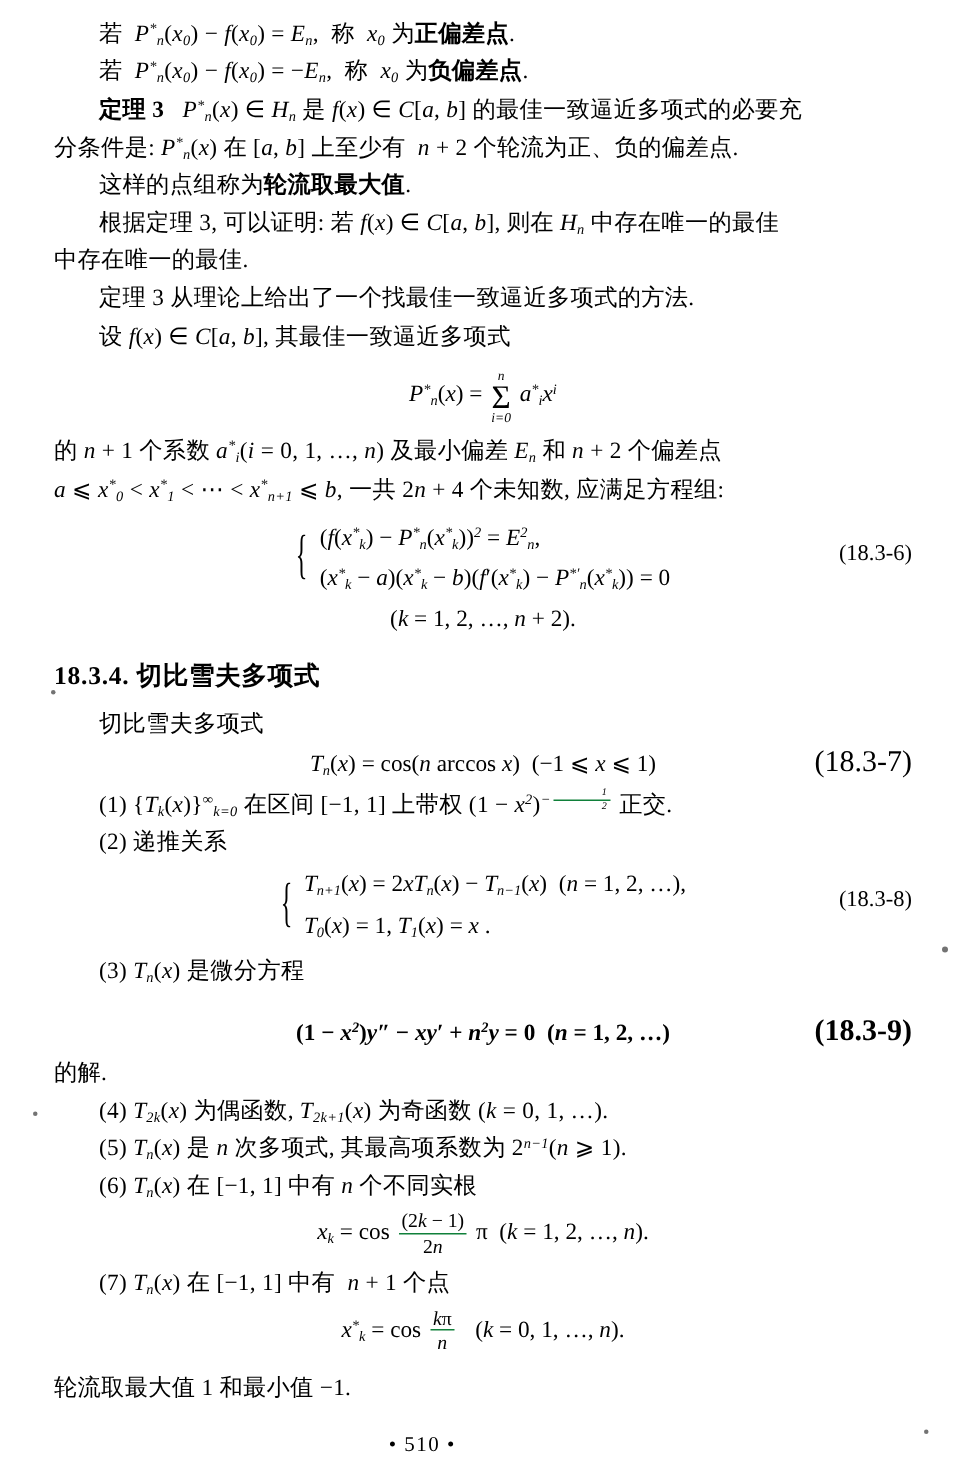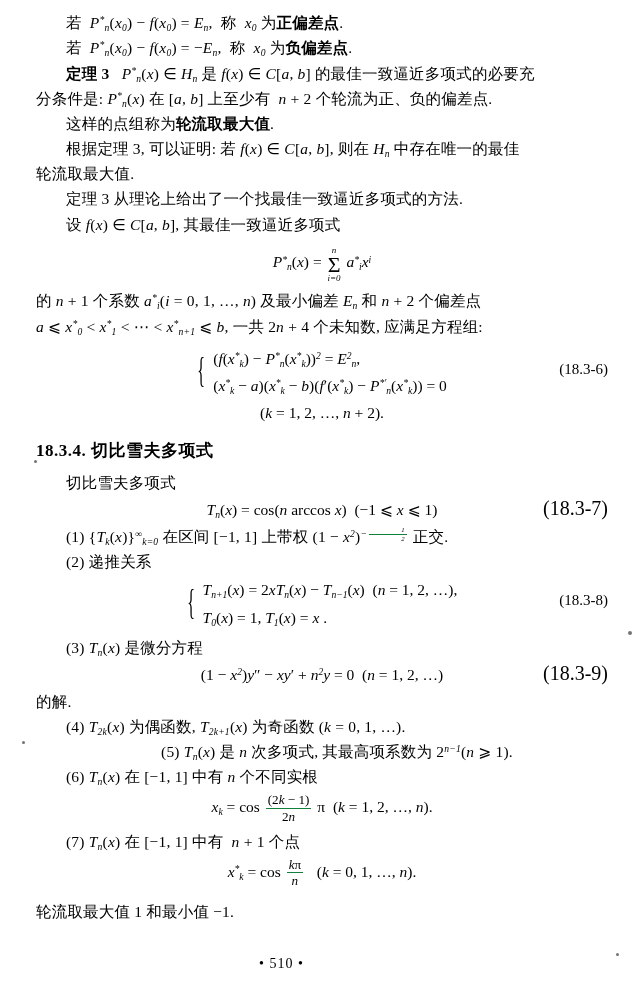--- a/index.html
+++ b/index.html
@@ -181,21 +181,21 @@
 
     <div class="line ind1">
       这样的点组称为<span class="bold">轮流取最大值</span>.
     </div>
 
     <div class="line ind1">
       根据定理 3, 可以证明: 若 <span class="it">f</span>(<span class="it">x</span>) ∈ <span class="it">C</span>[<span class="it">a</span>, <span class="it">b</span>], 则在 <span class="it">H</span><sub>n</sub> 中存在唯一的最佳
     </div>
 
     <div class="line ind0">
-      轮流取最大值.
+      中存在唯一的最佳.
     </div>
 
     <div class="line ind1">
       定理 3 从理论上给出了一个找最佳一致逼近多项式的方法.
     </div>
 
     <div class="line ind1">
       设 <span class="it">f</span>(<span class="it">x</span>) ∈ <span class="it">C</span>[<span class="it">a</span>, <span class="it">b</span>], 其最佳一致逼近多项式
     </div>
 
@@ -256,34 +256,34 @@
           <span class="brow"><span class="it">T</span><sub>0</sub>(<span class="it">x</span>) = 1, <span class="it">T</span><sub>1</sub>(<span class="it">x</span>) = <span class="it">x</span> .</span>
         </span>
       </div>
       <div class="eqnum2">(18.3-8)</div>
     </div>
 
     <div class="line" style="text-indent:30px; margin-top:4px;">
       (3) <span class="it">T</span><sub>n</sub>(<span class="it">x</span>) 是微分方程
     </div>
 
-    <div class="eqrow" style="margin-top:2px;">
+    <div class="eqrow" style="margin-top:16px;font-weight:bold;">
       <div class="eqbody">
         (1 − <span class="it">x</span><sup>2</sup>)<span class="it">y</span>″ − <span class="it">xy</span>′ + <span class="it">n</span><sup>2</sup><span class="it">y</span> = 0&nbsp;&nbsp;(<span class="it">n</span> = 1, 2, …)
       </div>
       <div class="eqnum">(18.3-9)</div>
     </div>
 
     <div class="line ind0">的解.</div>
 
     <div class="line" style="text-indent:30px;">
       (4) <span class="it">T</span><sub>2k</sub>(<span class="it">x</span>) 为偶函数, <span class="it">T</span><sub>2k+1</sub>(<span class="it">x</span>) 为奇函数 (<span class="it">k</span> = 0, 1, …).
     </div>
 
-    <div class="line" style="text-indent:30px;text-align:center;">
+    <div class="line" style="text-indent:30px;">
       (5) <span class="it">T</span><sub>n</sub>(<span class="it">x</span>) 是 <span class="it">n</span> 次多项式, 其最高项系数为 2<sup>n−1</sup>(<span class="it">n</span> ⩾ 1).
     </div>
 
     <div class="line" style="text-indent:30px;">
       (6) <span class="it">T</span><sub>n</sub>(<span class="it">x</span>) 在 [−1, 1] 中有 <span class="it">n</span> 个不同实根
     </div>
 
     <div class="centered" style="margin-top:4px;">
       <span class="it">x</span><sub>k</sub> = cos
       <span class="frac"><span class="num">(2<span class="it">k</span> − 1)</span><span class="den">2<span class="it">n</span></span></span>

